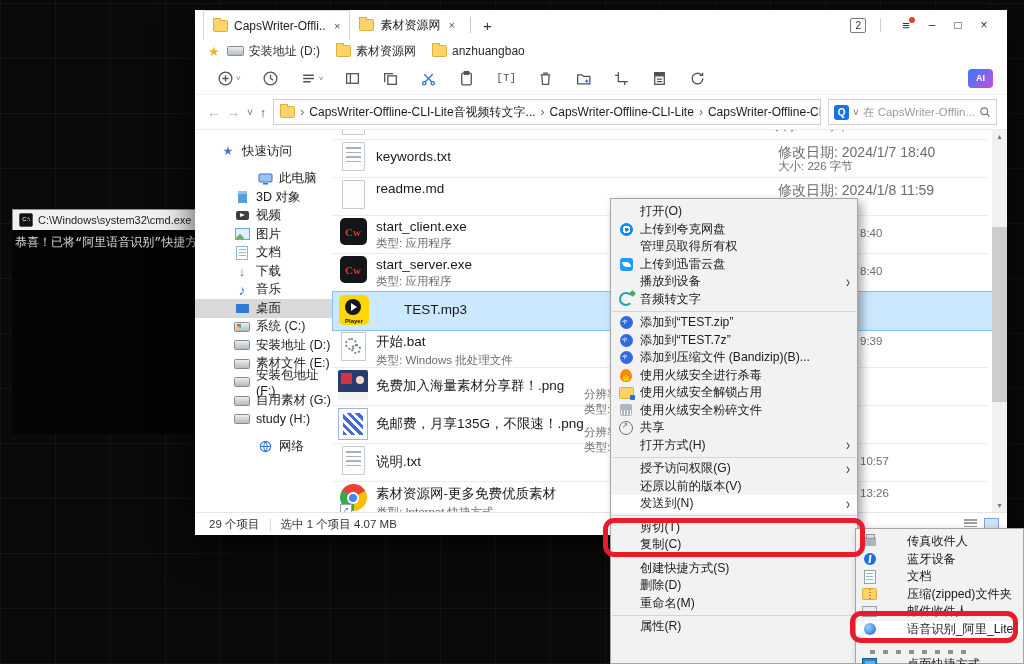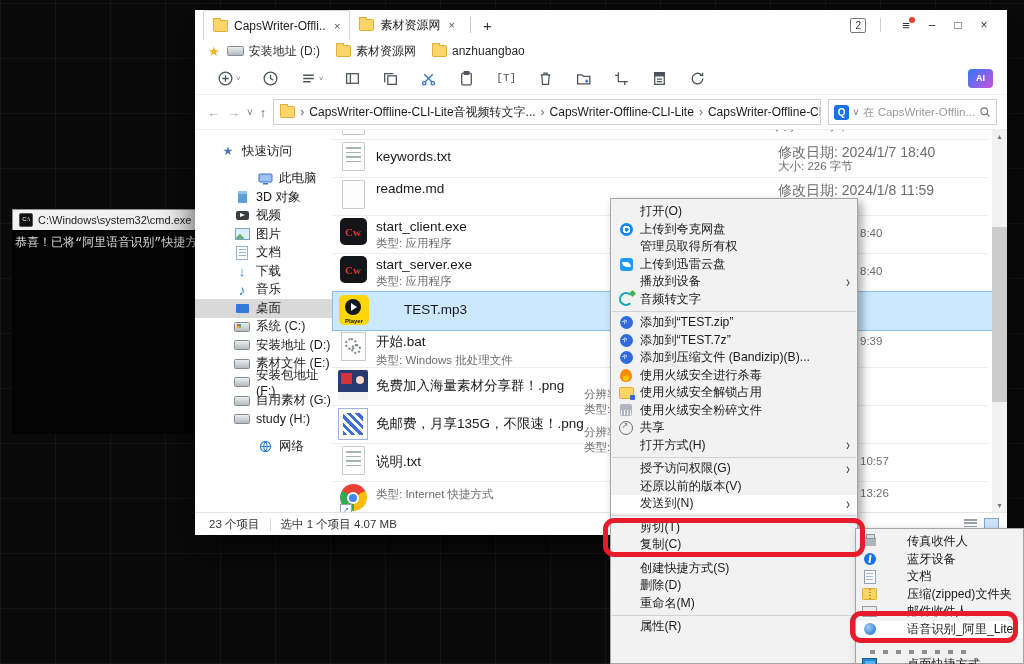--- a/index.html
+++ b/index.html
@@ -540,35 +540,36 @@
               <div class="fname">说明.txt</div>
             </div>
           <span class="ffrag" style="top:12px;">10:57</span>
         </div>
         <div class="frow" style="top:351px;">
           <span class="fico">
               <span class="icon-url"></span>
               <span class="lnkbox">↗</span>
             </span>
           <div class="ftext">
+            <div class="fname">素材资源网-更多免费优质素材</div>
             <div class="ftype">类型: Internet 快捷方式</div>
           </div>
           <span class="ffrag" style="top:6px;">13:26</span>
         </div>
       </div>
 
       <div class="scroll">
         <span class="sarr up">▴</span>
         <span class="sthumb"></span>
         <span class="sarr dn">▾</span>
       </div>
     </div>
 
     <div class="statusbar">
-      <span>23 个项目</span>
+      <span>29 个项目</span>
       <span class="st-sep"></span>
       <span>选中 1 个项目 4.07 MB</span>
       <span class="viewicons">
         <span class="vic1"></span>
         <span class="vic2"></span>
       </span>
     </div>
   </div>
 
   <div id="cmenu">

